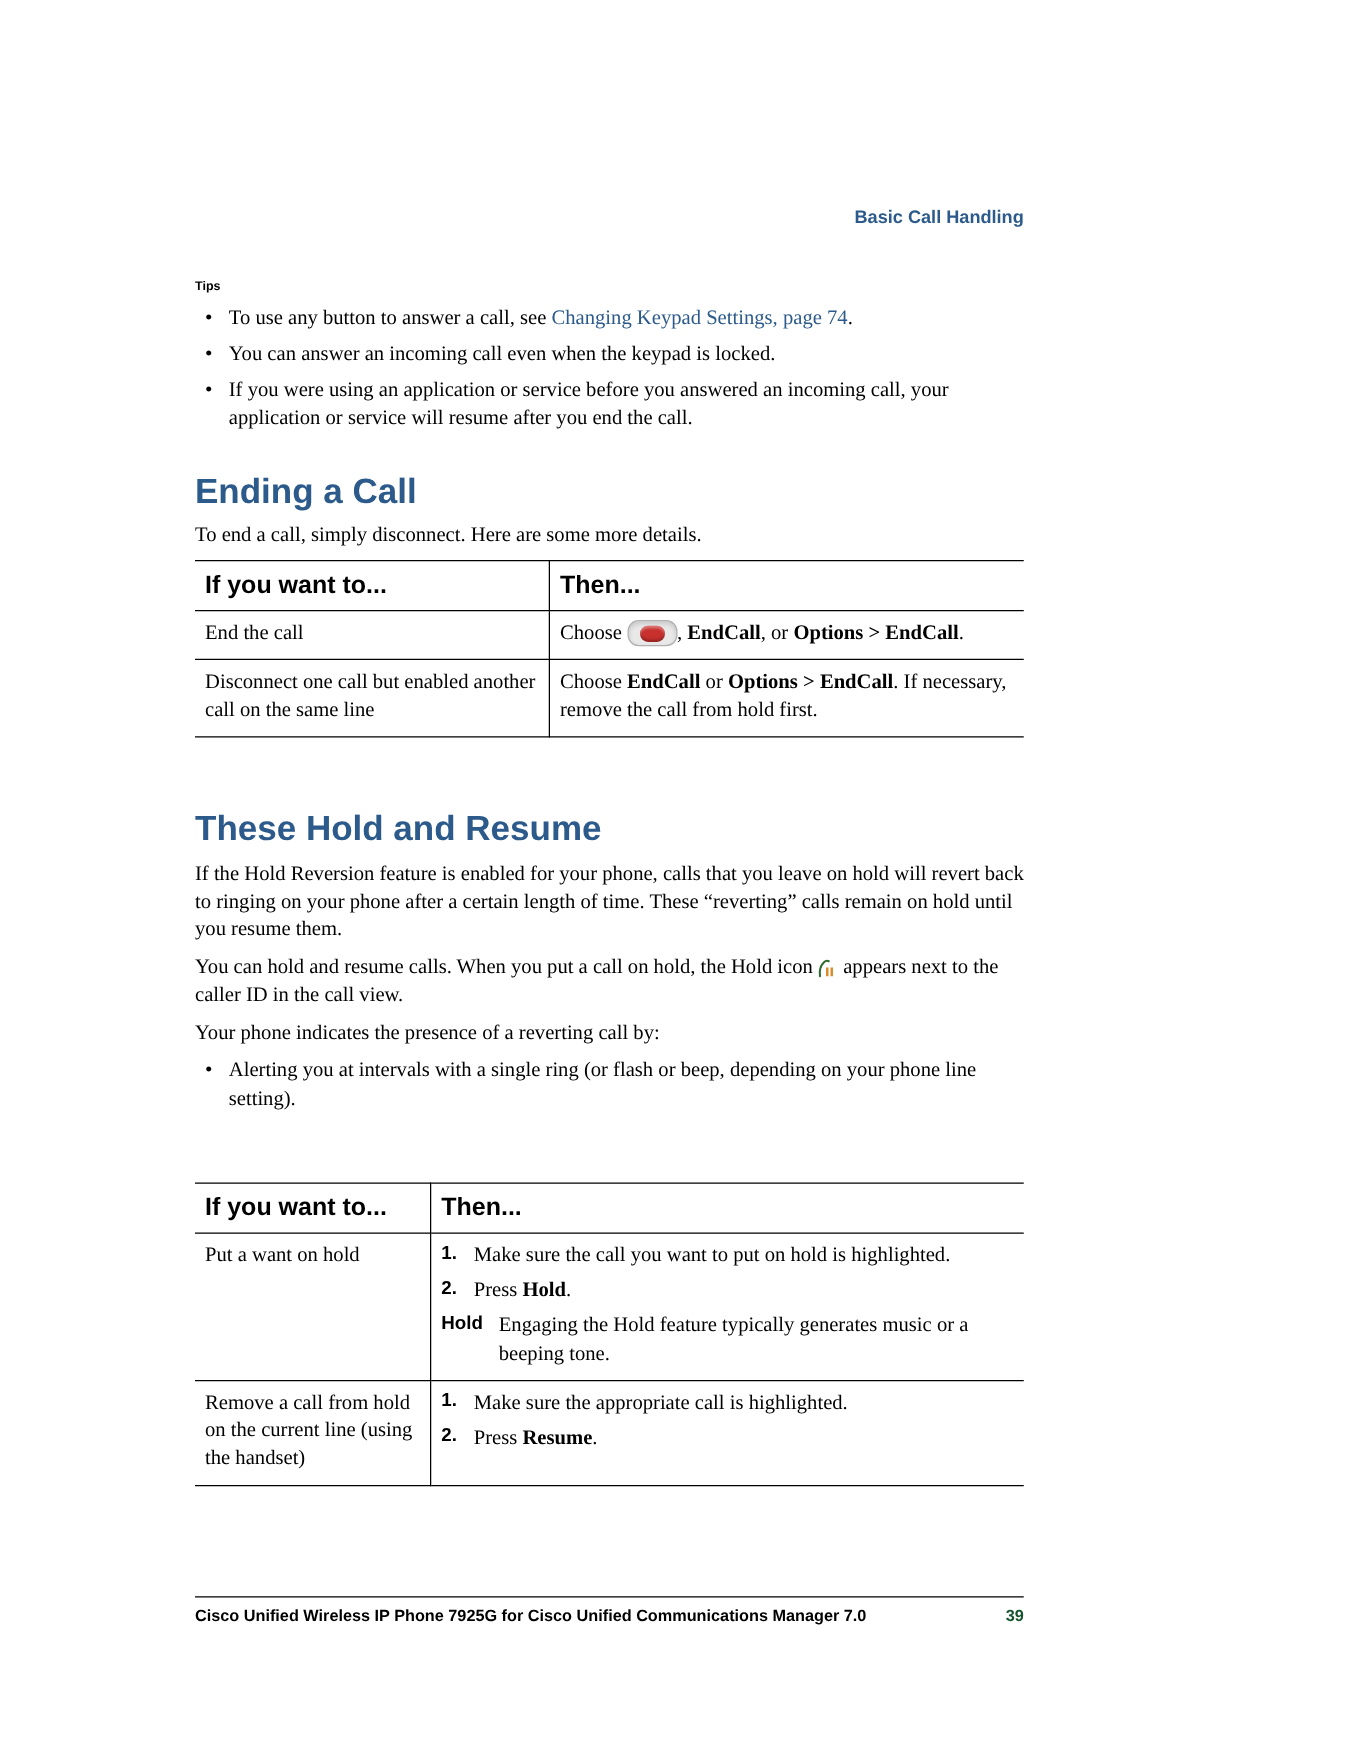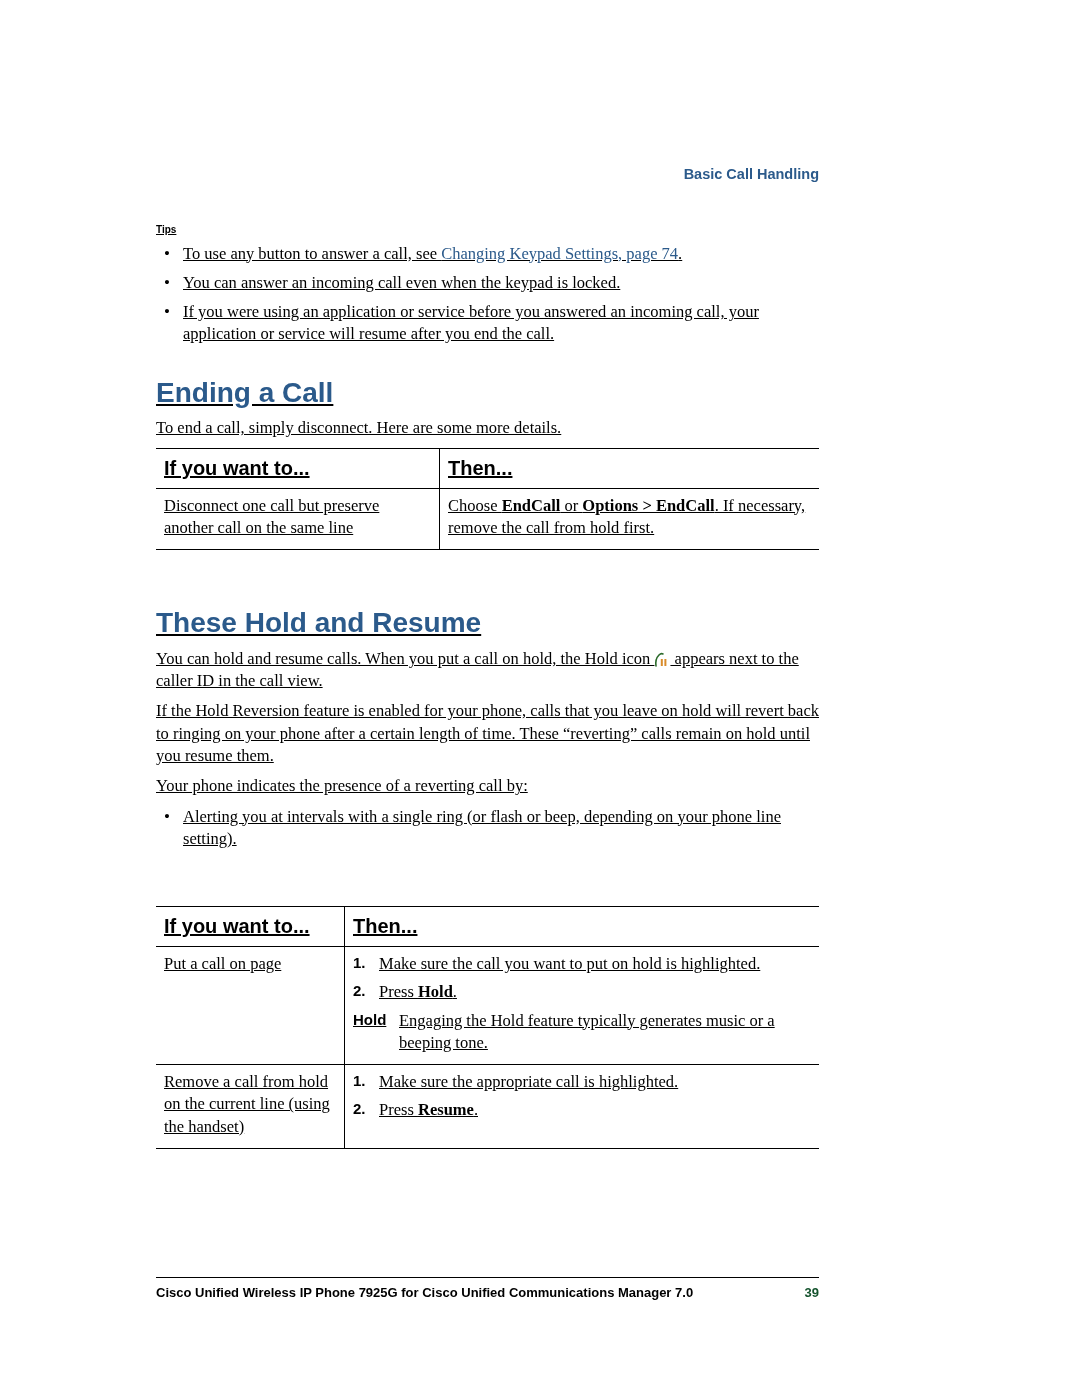--- a/index.html
+++ b/index.html
@@ -9,21 +9,20 @@
     color: #000;
     font-size: 16.5px;
     line-height: 1.35;
   }
   .page {
     width: 964px;
     min-height: 1397px;
     box-sizing: border-box;
     padding: 165px 145px 0 156px;
     position: relative;
-    text-decoration: underline;
   }
   .header-right {
     position: absolute;
     top: 165px;
     right: 145px;
     color: #2b5a8b;
     font-family: Arial, Helvetica, sans-serif;
     font-weight: bold;
     font-size: 14.5px;
   }
@@ -188,55 +187,61 @@
 
   <h2 class="section">Ending a Call</h2>
   <div class="para">To end a call, simply disconnect. Here are some more details.</div>
 
   <table id="t1" class="proc">
     <tbody>
         <tr>
       <th>If you want to...</th>
       <th>Then...</th>
     </tr>
+    <tr class="pad-row">
+      <td>End the call</td>
+      <td>
+        <span>Choose </span><span class="red-btn"></span><span>, </span><span class="bold">EndCall</span><span>, or </span><span class="bold">Options &gt; EndCall</span><span>.</span>
+      </td>
+    </tr>
     <tr>
-      <td>Disconnect one call but preserve another call on the same line</td>
+      <td>Disconnect one call but enabled another call on the same line</td>
       <td>
         <span>Choose </span><span class="bold">EndCall</span><span> or </span><span class="bold">Options &gt; EndCall</span><span>. If necessary, remove the call from hold first.</span>
       </td>
     </tr>
   </tbody>
     </table>
 
   <div class="spacer-a"></div>
 
   <h2 class="section">These Hold and Resume</h2>
+  <div class="para">If the Hold Reversion feature is enabled for your phone, calls that you leave on hold will revert back to ringing on your phone after a certain length of time. These “reverting” calls remain on hold until you resume them.</div>
   <div class="para">
     <span>You can hold and resume calls. When you put a call on hold, the Hold icon </span><span class="hold-icon"><svg viewBox="0 0 16 16">
           <path d="M2 14 Q1 7 5 3 Q7 1 9 2" fill="none" stroke="#2b6a2b" stroke-width="1.6" stroke-linecap="round"></path>
           <rect x="6.8" y="7" width="2.0" height="7" fill="#d98c2b"></rect>
           <rect x="10.4" y="7" width="2.0" height="7" fill="#d98c2b"></rect>
         </svg></span><span> appears next to the caller ID in the call view.</span>
   </div>
-  <div class="para">If the Hold Reversion feature is enabled for your phone, calls that you leave on hold will revert back to ringing on your phone after a certain length of time. These “reverting” calls remain on hold until you resume them.</div>
   <div class="para">Your phone indicates the presence of a reverting call by:</div>
   <ul class="bullets">
     <li>Alerting you at intervals with a single ring (or flash or beep, depending on your phone line setting).</li>
   </ul>
 
   <div class="spacer-b"></div>
 
   <table id="t2" class="proc">
     <tbody>
         <tr>
       <th>If you want to...</th>
       <th>Then...</th>
     </tr>
     <tr>
-      <td>Put a call on page</td>
+      <td>Put a want on hold</td>
       <td>
         <ol class="steps">
           <li><span class="num">1.</span><span>Make sure the call you want to put on hold is highlighted.</span></li>
           <li><span class="num">2.</span><span>Press </span><span class="bold">Hold</span><span>.</span></li>
         </ol>
         <div class="note-row">
           <div class="note-label">Hold</div>
           <div class="note-body">Engaging the Hold feature typically generates music or a beeping tone.</div>
         </div>
       </td>

